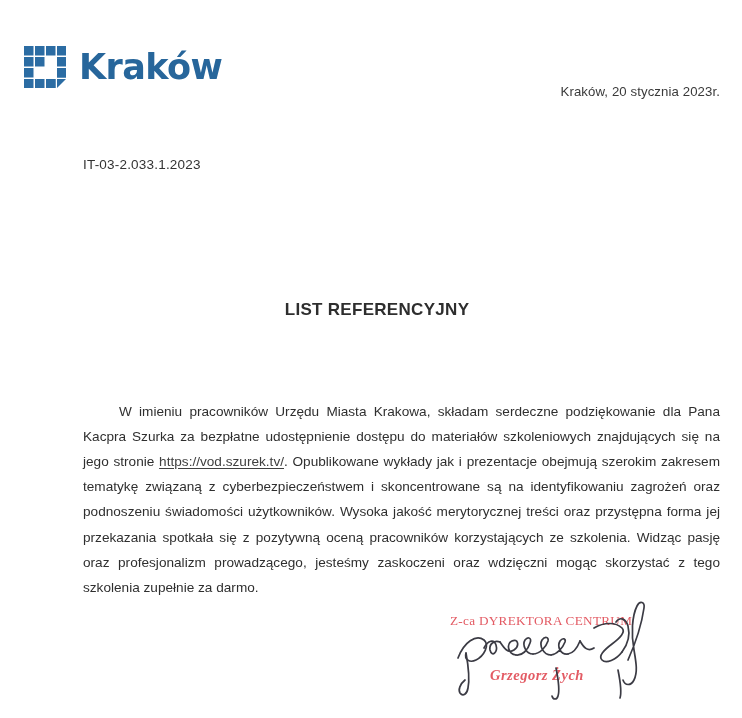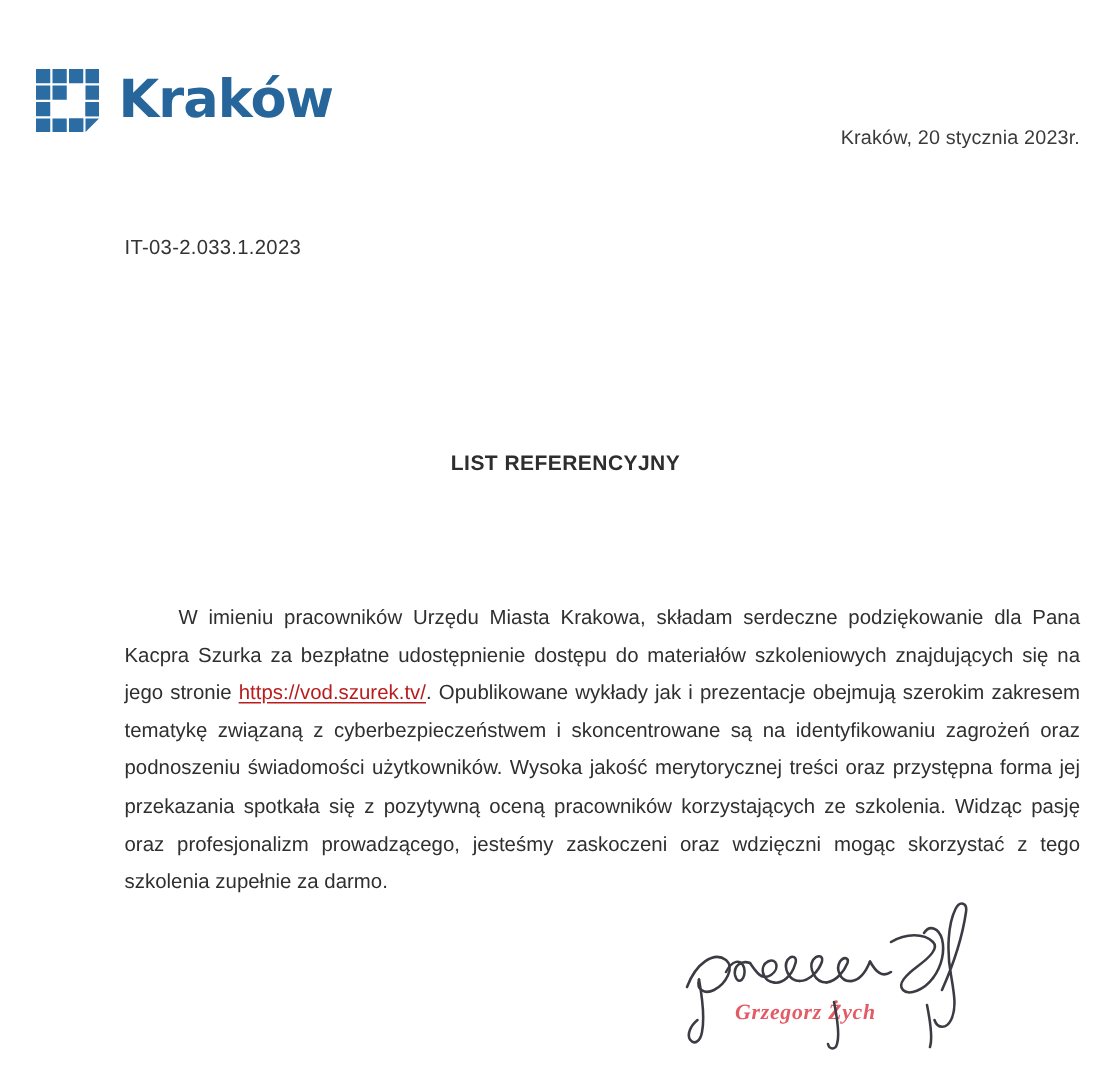--- a/index.html
+++ b/index.html
@@ -79,21 +79,21 @@
     white-space: nowrap;
   }
 
   
   .doc-title {
     position: absolute;
     left: 0;
     right: 0;
     top: 300px;
     text-align: center;
-    font-size: 14px;
+    font-size: 17px;
     font-weight: bold;
     color: #2e2e2e;
     letter-spacing: 0.3px;
     padding-left: 12px;
   }
 
   
   .body-text {
     position: absolute;
     left: 83px;
@@ -106,21 +106,21 @@
     text-justify: inter-word;
     letter-spacing: 0.01px;
   }
 
   .body-text .indent {
     display: inline-block;
     width: 36px;
   }
 
   .body-link {
-    color: #b91c1c;
+    color: #404040;
     text-decoration: underline;
     text-underline-offset: 1.5px;
   }
 
   
   .signature-block {
     position: absolute;
     left: 440px;
     top: 600px;
     width: 230px;
@@ -208,20 +208,21 @@
   <div class="ref-no">IT-03-2.033.1.2023</div>
 
   <div class="doc-title">LIST REFERENCYJNY</div>
 
   <p class="body-text">
     <span class="indent"></span><span>W imieniu pracowników Urzędu Miasta Krakowa, składam serdeczne podziękowanie dla Pana Kacpra Szurka za bezpłatne udostępnienie dostępu do materiałów szkoleniowych znajdujących się na jego stronie </span><a class="body-link" href="#">https://vod.szurek.tv/</a><span>. Opublikowane wykłady jak i prezentacje obejmują szerokim zakresem tematykę związaną z cyberbezpieczeństwem i skoncentrowane są na identyfikowaniu zagrożeń oraz podnoszeniu świadomości użytkowników. Wysoka jakość merytorycznej treści oraz przystępna forma jej przekazania spotkała się z pozytywną oceną pracowników korzystających ze szkolenia. Widząc pasję oraz profesjonalizm prowadzącego, jesteśmy zaskoczeni oraz wdzięczni mogąc skorzystać z tego szkolenia zupełnie za darmo.</span>
   </p>
 
   <div class="signature-block">
 
+    <div class="stamp-line1">Z-ca DYREKTORA CENTRUM</div>
     <div class="stamp-name">Grzegorz Żych</div>
 
     <svg class="ink" viewBox="0 0 240 108">
       <g fill="none" stroke="#3b3b44" stroke-width="1.7" stroke-linecap="round" stroke-linejoin="round">
 
         <path d="M26,60 C32,44 44,36 52,42 C58,47 52,58 44,62 C38,65 32,62 34,55"></path>
         <path d="M34,55 C36,66 38,80 36,90 C35,96 31,99 28,95 C26,92 28,86 33,82"></path>
 
         <path d="M52,50 C56,42 62,41 64,47 C66,54 60,60 58,52 C57,46 62,42 68,44"></path>
         <path d="M68,44 C72,50 76,56 82,52 C88,48 86,40 80,43 C74,46 76,56 84,57"></path>

